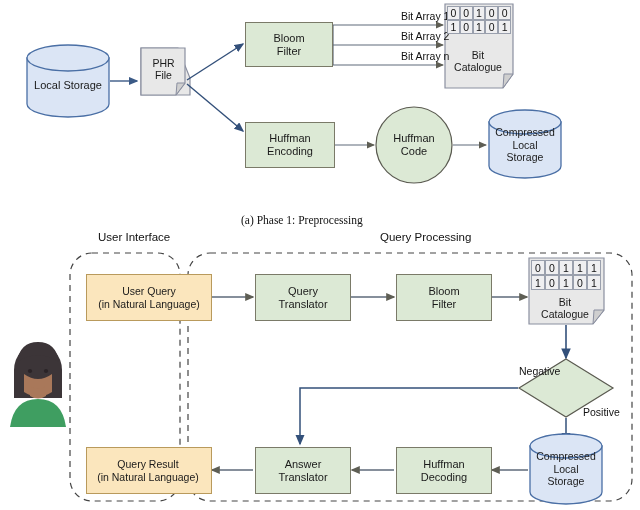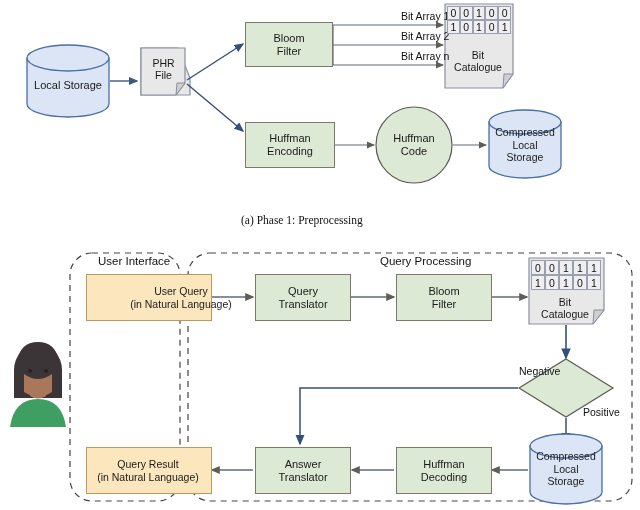--- a/index.html
+++ b/index.html
@@ -7,21 +7,21 @@
        font-family:"Liberation Sans","DejaVu Sans",sans-serif;color:#1a1a1a;}
   #stage{position:absolute;left:0;top:0;width:640px;height:510px;}
   svg{position:absolute;left:0;top:0;width:640px;height:510px;overflow:visible;}
   .lbl{position:absolute;display:flex;align-items:center;justify-content:center;
        text-align:center;line-height:1.18;pointer-events:none;}
   .box{position:absolute;box-sizing:border-box;}
   .greenbox{background:#dce9d5;border:1.3px solid #7a7a68;}
   .yellowbox{background:#fbe6bd;border:1.3px solid #b99a5c;}
   .caption{position:absolute;font-family:"Liberation Serif","DejaVu Serif",serif;
            font-size:11.5px;color:#111;white-space:nowrap;}
-  .grouplabel{position:absolute;font-size:11.5px;color:#111;white-space:nowrap;margin-top:24px;}
+  .grouplabel{position:absolute;font-size:11.5px;color:#111;white-space:nowrap;}
   .edgelabel{position:absolute;font-size:10.5px;color:#111;white-space:nowrap;margin-left:48px;}
   .bitcell{position:absolute;box-sizing:border-box;border:0.9px solid #9aa0ad;
            background:#efeff1;display:flex;align-items:center;justify-content:center;
            font-size:8.5px;color:#111;}
   .bittxt{font-size:10.5px;}
 </style>
 </head>
 <body>
 
 <div id="stage">
@@ -153,21 +153,21 @@
 
   <div class="lbl" style="left:445px;top:44px;width:66px;height:34px;font-size:10.5px;white-space:pre-line;">Bit
 Catalogue</div>
 
   <div class="caption" style="left:241px;top:214px;">(a) Phase 1: Preprocessing</div>
 
   <div class="grouplabel" style="left:98px;top:231px;">User Interface</div>
   <div class="grouplabel" style="left:380px;top:231px;">Query Processing</div>
 
   <div class="box yellowbox" style="left:86px;top:274px;width:126px;height:47px;"></div>
-  <div class="lbl" style="left:86px;top:274px;width:126px;height:47px;font-size:10.5px;white-space:pre-line;padding-left:32px;">User Query
+  <div class="lbl" style="left:86px;top:274px;width:126px;height:47px;font-size:10.5px;white-space:pre-line;">User Query
 (in Natural Language)</div>
 
   <div class="box greenbox" style="left:255px;top:274px;width:96px;height:47px;"></div>
   <div class="lbl" style="left:255px;top:274px;width:96px;height:47px;font-size:11px;white-space:pre-line;">Query
 Translator</div>
 
   <div class="box greenbox" style="left:396px;top:274px;width:96px;height:47px;"></div>
   <div class="lbl" style="left:396px;top:274px;width:96px;height:47px;font-size:11px;white-space:pre-line;">Bloom
 Filter</div>
 

